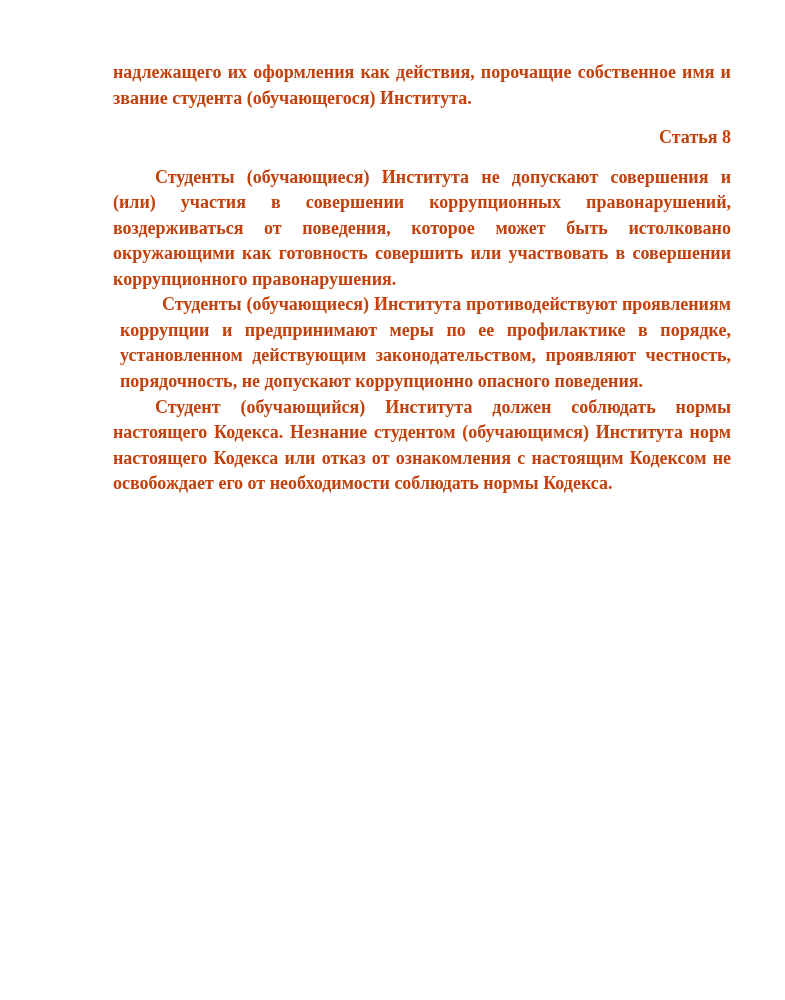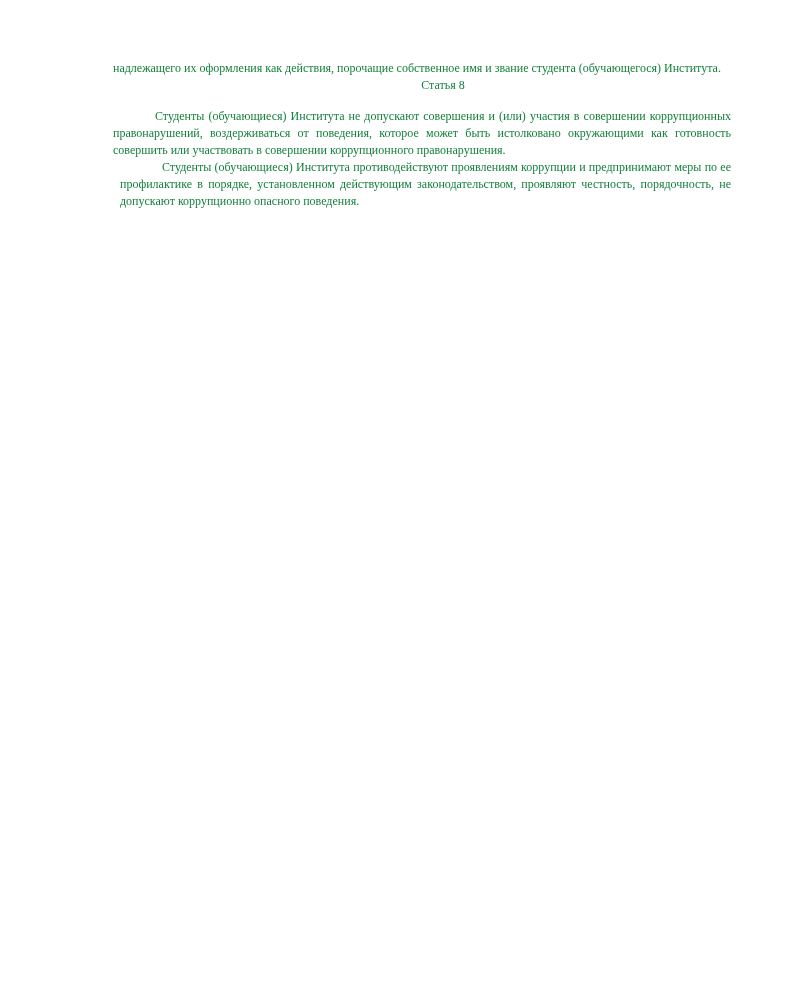--- a/index.html
+++ b/index.html
@@ -14,36 +14,37 @@
     background: #ffffff;
     margin: 0 auto;
     overflow: hidden;
   }
   .doc-body {
     position: absolute;
     left: 113px;
     top: 60px;
     width: 618px;
     font-family: "Liberation Serif", "DejaVu Serif", serif;
-    font-size: 12px;
+    font-size: 18px;
     line-height: 1.42;
-    color: #15803d;
+    color: #c2410c;
+    font-weight: bold;
   }
   p {
     margin: 0;
     text-align: justify;
     text-justify: inter-word;
   }
   p.indent {
     text-indent: 42px;
   }
   p.heading {
     text-indent: 42px;
-    text-align: center;
-    margin-top: 0;
+    text-align: right;
+    margin-top: 14px;
     margin-bottom: 14px;
   }
   p.para-gap {
     margin-top: 0;
     margin-left: 7px;
   }
 </style>
 </head>
 <body>
 
@@ -52,15 +53,16 @@
 
     <p class="flush">надлежащего их оформления как действия, порочащие собственное имя и звание студента (обучающегося) Института.</p>
 
     <p class="heading">Статья 8</p>
 
     <p class="indent">Студенты (обучающиеся) Института не допускают совершения и (или) участия в совершении коррупционных правонарушений, воздерживаться от поведения, которое может быть истолковано окружающими как готовность совершить или участвовать в совершении коррупционного правонарушения.</p>
 
     <p class="indent para-gap">Студенты (обучающиеся) Института противодействуют проявлениям коррупции и предпринимают меры по ее профилактике в порядке, установленном действующим законодательством, проявляют честность, порядочность, не допускают коррупционно опасного поведения.</p>
 
 
+    <p class="indent">Студент (обучающийся) Института должен соблюдать нормы настоящего Кодекса. Незнание студентом (обучающимся) Института норм настоящего Кодекса или отказ от ознакомления с настоящим Кодексом не освобождает его от необходимости соблюдать нормы Кодекса.</p>
 
   </div>
 </div>
 
 </body></html>

